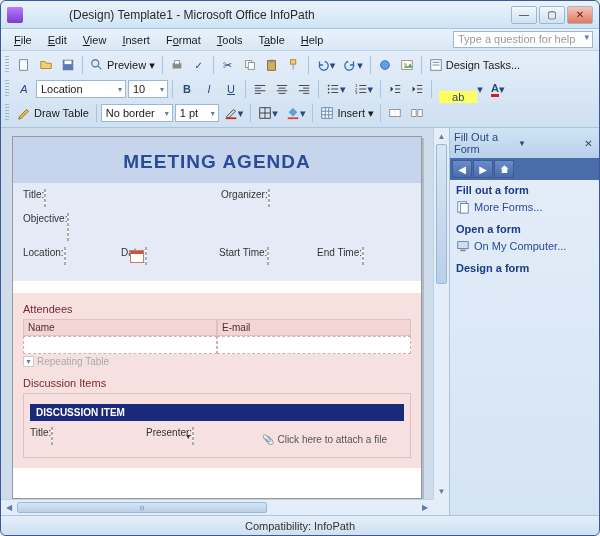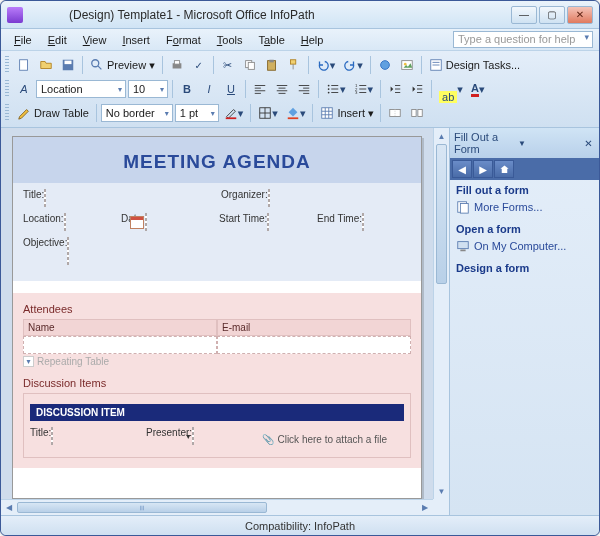--- a/index.html
+++ b/index.html
@@ -266,21 +266,21 @@
         </div>
       <div class="tb-btn">
           <svg viewBox="0 0 16 16">
             <path d="M3 5l3 3-3 3z" fill="#333"></path>
             <line x1="8" y1="4" x2="14" y2="4" stroke="#333"></line>
             <line x1="8" y1="8" x2="14" y2="8" stroke="#333"></line>
             <line x1="8" y1="12" x2="14" y2="12" stroke="#333"></line>
           </svg>
         </div>
       <div class="tb-sep"></div>
-      <div class="tb-btn"><span style="background:#ffff60;padding:0 3px;margin-top:16px;">ab</span>▾</div>
+      <div class="tb-btn"><span style="background:#ffff60;padding:0 13px;margin-top:16px;">ab</span>▾</div>
       <div class="tb-btn"><span style="border-bottom:3px solid #d02020;font-weight:bold;">A</span>▾</div>
     </div>
 
     <div class="toolbar-row">
       <div class="tb-grip"></div>
       <div class="tb-btn txt">
           <svg class="ic" viewBox="0 0 16 16">
             <path d="M3 12l8-8 2 2-8 8-3 1z" fill="#f0c040" stroke="#806020"></path>
           </svg>
           <span>Draw Table</span>
@@ -338,43 +338,43 @@
               <div class="field" style="flex:1;">
                 <label>Title:</label>
                 <div class="input"></div>
               </div>
               <div class="field" style="flex:1;">
                 <label>Organizer:</label>
                 <div class="input"></div>
               </div>
             </div>
             <div class="field-row">
+              <div class="field" style="flex:1;">
+                <label>Objective:</label>
+                <div class="input" style="height:28px;"></div>
+              </div>
+            </div>
+            <div class="field-row">
               <div class="field" style="width:90px;">
                 <label>Location:</label>
                 <div class="input"></div>
               </div>
               <div class="field" style="width:90px;">
                 <label>Date:</label>
                 <div class="input date-input">
                     <div class="cal"></div>
                   </div>
               </div>
               <div class="field" style="width:90px;">
                 <label>Start Time:</label>
                 <div class="input"></div>
               </div>
               <div class="field" style="width:90px;">
                 <label>End Time:</label>
                 <div class="input"></div>
-              </div>
-            </div>
-            <div class="field-row">
-              <div class="field" style="flex:1;">
-                <label>Objective:</label>
-                <div class="input" style="height:28px;"></div>
               </div>
             </div>
           </div>
 
           <div class="sec pink">
             <div class="subhead">Attendees</div>
             <div class="tbl-head">
               <div>Name</div>
               <div>E-mail</div>
             </div>

